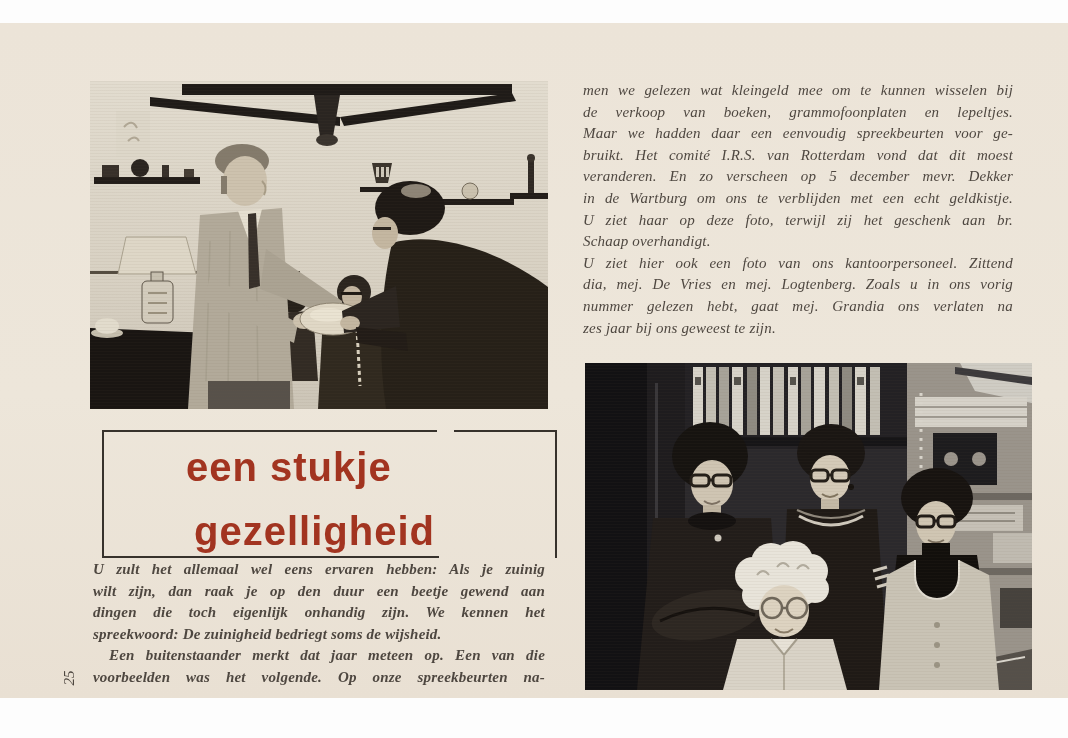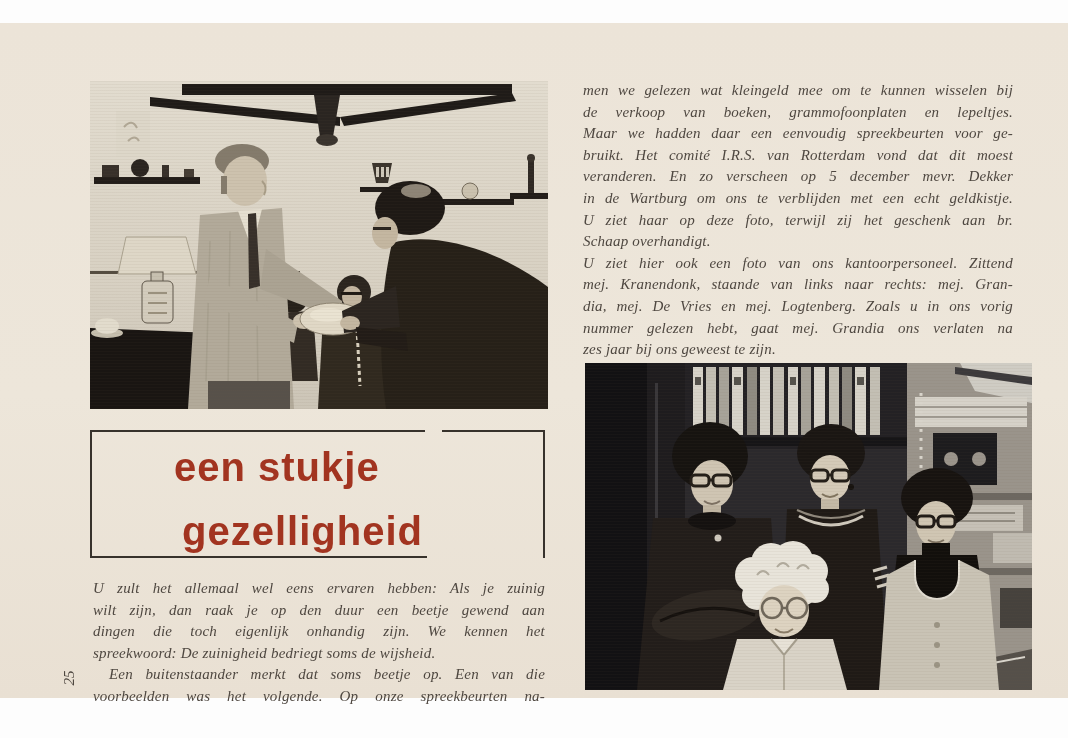--- a/index.html
+++ b/index.html
@@ -7,34 +7,34 @@
           font-family:"Liberation Serif",serif;}
   .page{position:absolute;left:0;top:23px;width:1068px;height:675px;
         background:linear-gradient(180deg,var(--page_background,#ece4d8) 0%,#ede6da 55%,#e9e0d3 100%);}
   .photo{position:absolute;overflow:hidden;}
   .photo svg{display:block;width:100%;height:100%;}
   .photo::after{content:"";position:absolute;inset:0;pointer-events:none;
         background:repeating-linear-gradient(0deg,rgba(110,92,70,0.06) 0 1px,rgba(255,255,255,0) 1px 3px);}
   #photo-top-left{left:90px;top:58px;width:458px;height:328px;}
   #photo-bottom-right{left:585px;top:340px;width:447px;height:327px;}
 
-  .title-box{position:absolute;left:90px;top:407px;width:455px;height:128px;}
+  .title-box{position:absolute;left:102px;top:407px;width:455px;height:128px;}
   .tb{position:absolute;background:var(--box_border,#37322c);}
   .tb-top-l{left:0;top:0;width:335px;height:2px;}
   .tb-top-r{left:352px;top:0;width:103px;height:2px;}
   .tb-left{left:0;top:0;width:2px;height:128px;}
   .tb-right{right:0;top:2px;width:2px;height:126px;}
   .tb-bottom{left:0;bottom:0;width:337px;height:2px;}
   .title-line{position:absolute;font-family:"Liberation Sans",sans-serif;font-weight:bold;
         font-size:40px;line-height:1;letter-spacing:1px;color:var(--title_red,#a23420);white-space:nowrap;}
   #title1{left:84px;top:17px;}
   #title2{left:92px;top:70px;margin-top:11px;}
 
   .column{position:absolute;font-style:italic;font-size:15px;color:var(--body_text,#4e4740);}
-  #left-col{left:93px;top:555px;width:452px;}
+  #left-col{left:93px;top:536px;width:452px;font-weight:bold;}
   #right-col{left:583px;top:57px;width:430px;}
   .tline{height:21.6px;line-height:21.6px;overflow:hidden;
          text-align:justify;text-align-last:justify;letter-spacing:0.2px;}
   .tline.end{text-align:right;text-align-last:left;}
   .tline.indent{text-indent:16px;}
 
   .page-number{position:absolute;left:61px;top:641px;width:28px;height:28px;
         font-style:italic;font-size:15px;color:var(--body_text,#4e4740);
         transform:rotate(-90deg);text-align:center;}
 </style>
@@ -149,35 +149,34 @@
       <div class="tb tb-bottom"></div>
       <div class="title-line" id="title1">een stukje</div>
       <div class="title-line" id="title2">gezelligheid</div>
     </div>
 
     <div class="column" id="left-col">
         <div class="tline">U zult het allemaal wel eens ervaren hebben: Als je zuinig</div>
         <div class="tline">wilt zijn, dan raak je op den duur een beetje gewend aan</div>
         <div class="tline">dingen die toch eigenlijk onhandig zijn. We kennen het</div>
         <div class="tline end">spreekwoord: De zuinigheid bedriegt soms de wijsheid.</div>
-        <div class="tline indent">Een buitenstaander merkt dat soms beetje op. Een van die</div>
+        <div class="tline indent">Een buitenstaander merkt dat jaar meteen op. Een van die</div>
         <div class="tline">voorbeelden was het volgende. Op onze spreekbeurten na-</div>
       </div>
 
     <div class="column" id="right-col">
         <div class="tline">men we gelezen wat kleingeld mee om te kunnen wisselen bij</div>
         <div class="tline">de verkoop van boeken, grammofoonplaten en lepeltjes.</div>
         <div class="tline">Maar we hadden daar een eenvoudig spreekbeurten voor ge-</div>
         <div class="tline">bruikt. Het comité I.R.S. van Rotterdam vond dat dit moest</div>
         <div class="tline">veranderen. En zo verscheen op 5 december mevr. Dekker</div>
         <div class="tline">in de Wartburg om ons te verblijden met een echt geldkistje.</div>
         <div class="tline">U ziet haar op deze foto, terwijl zij het geschenk aan br.</div>
         <div class="tline end">Schaap overhandigt.</div>
         <div class="tline">U ziet hier ook een foto van ons kantoorpersoneel. Zittend</div>
-        <div class="tline">mej. Kranendonk, staande van links naar rechts: mej. Gran-</div>
         <div class="tline">dia, mej. De Vries en mej. Logtenberg. Zoals u in ons vorig</div>
         <div class="tline">nummer gelezen hebt, gaat mej. Grandia ons verlaten na</div>
         <div class="tline end">zes jaar bij ons geweest te zijn.</div>
       </div>
 
     <div class="page-number">25</div>
 
     <div class="photo" id="photo-bottom-right">
       <svg viewBox="0 0 447 327" preserveAspectRatio="none">
         <rect width="447" height="327" fill="#87827c"></rect>

